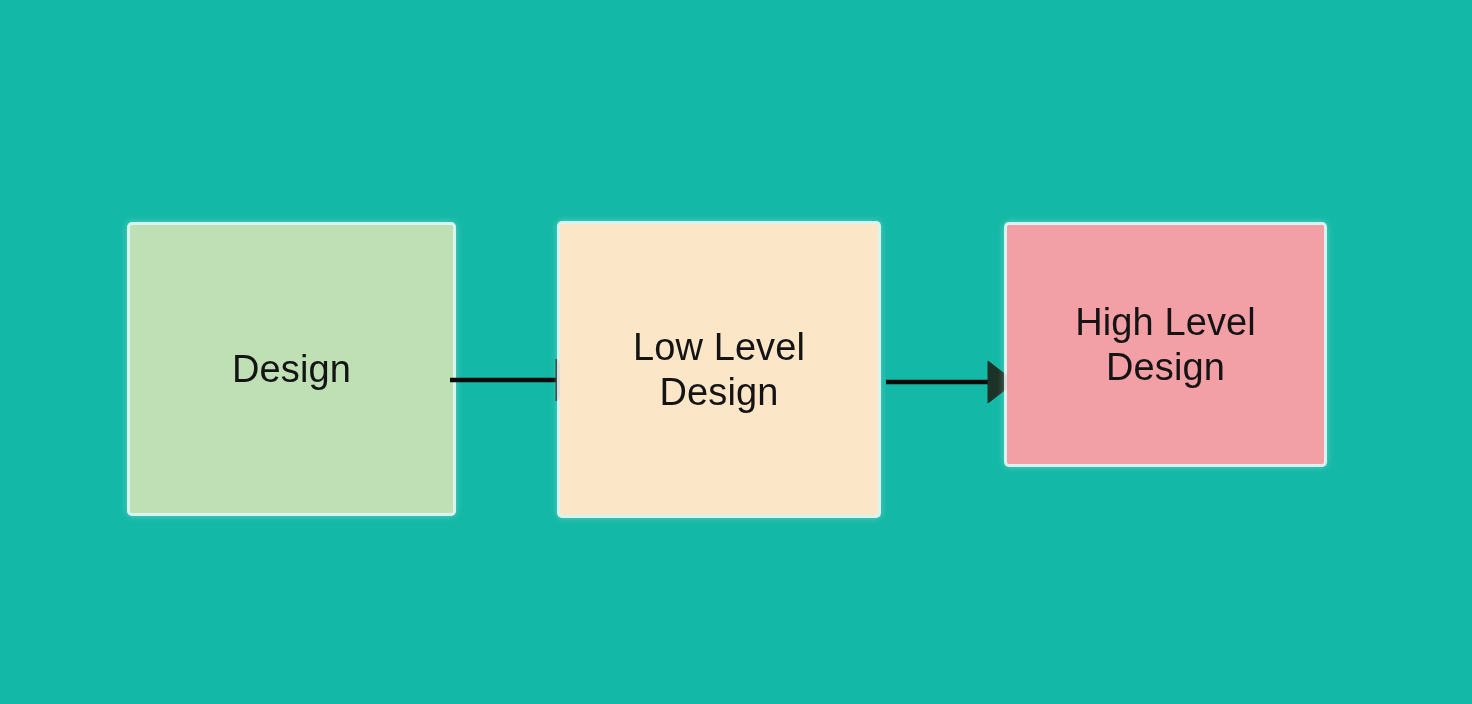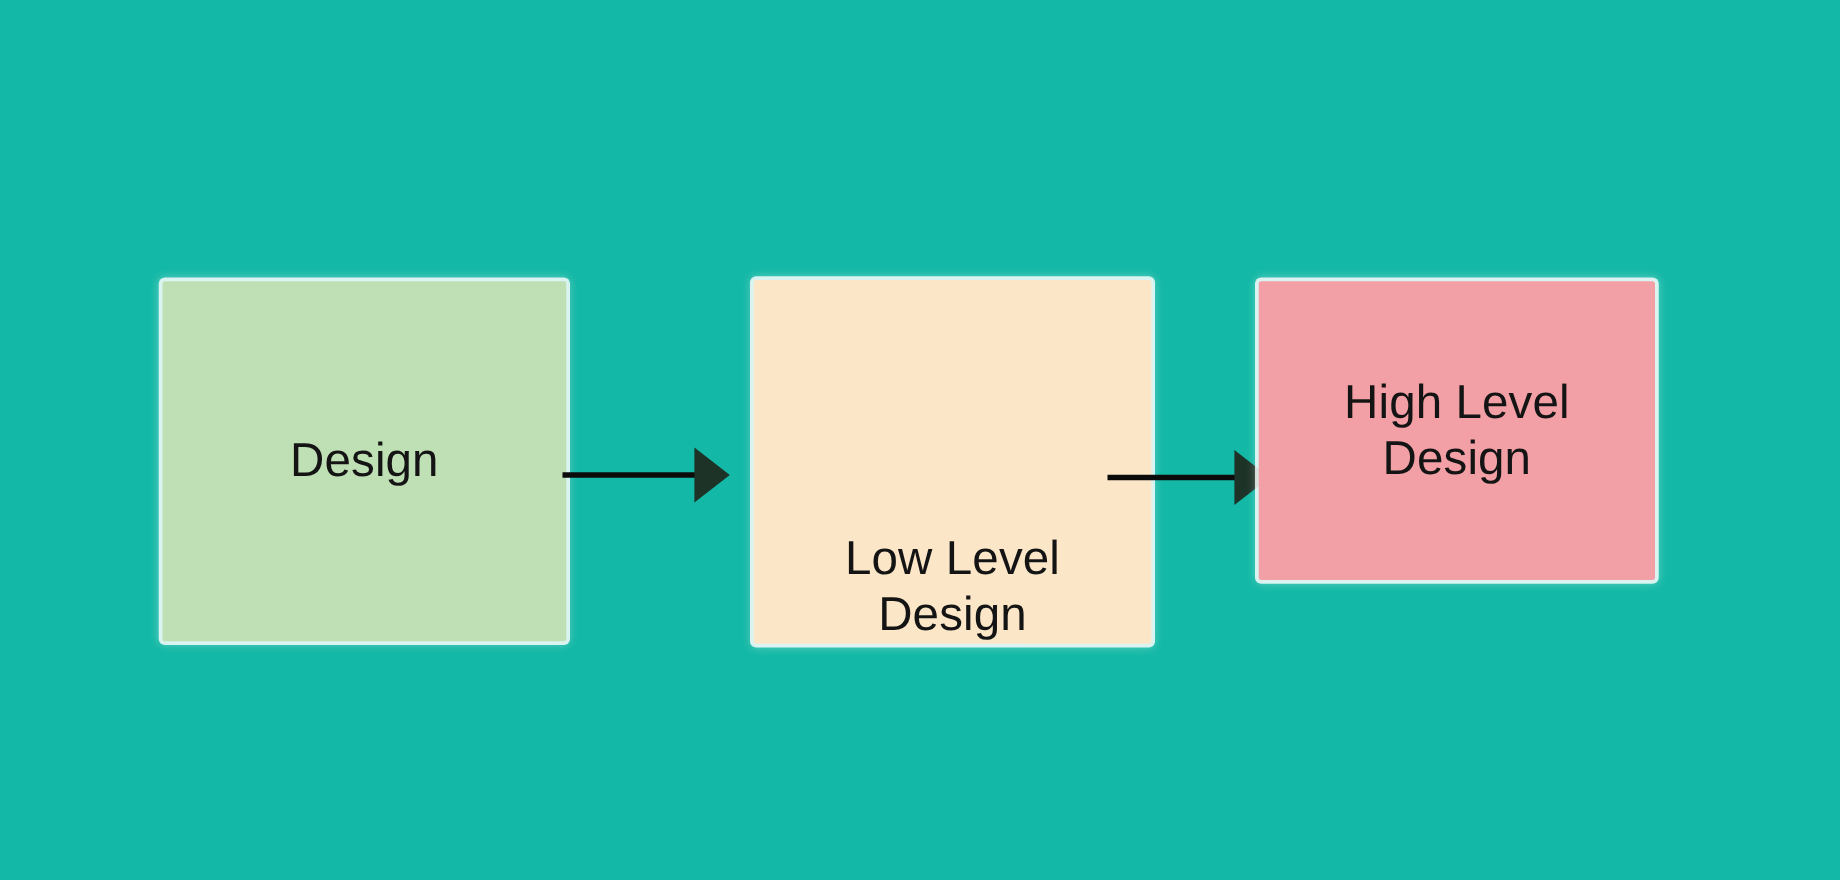--- a/index.html
+++ b/index.html
@@ -47,26 +47,25 @@
 
   #node-design {
     left: 130px;
     top: 225px;
     width: 323px;
     height: 288px;
     background: #BFDFB4;
   }
 
   #node-low-level-design {
-    left: 603px;
+    left: 560px;
     top: 224px;
     width: 318px;
     height: 291px;
     background: #FBE7C8;
-    align-items: flex-end;
   }
 
   #node-high-level-design {
     left: 1007px;
     top: 225px;
     width: 317px;
     height: 239px;
     background: #F2A0A6;
   }
 

